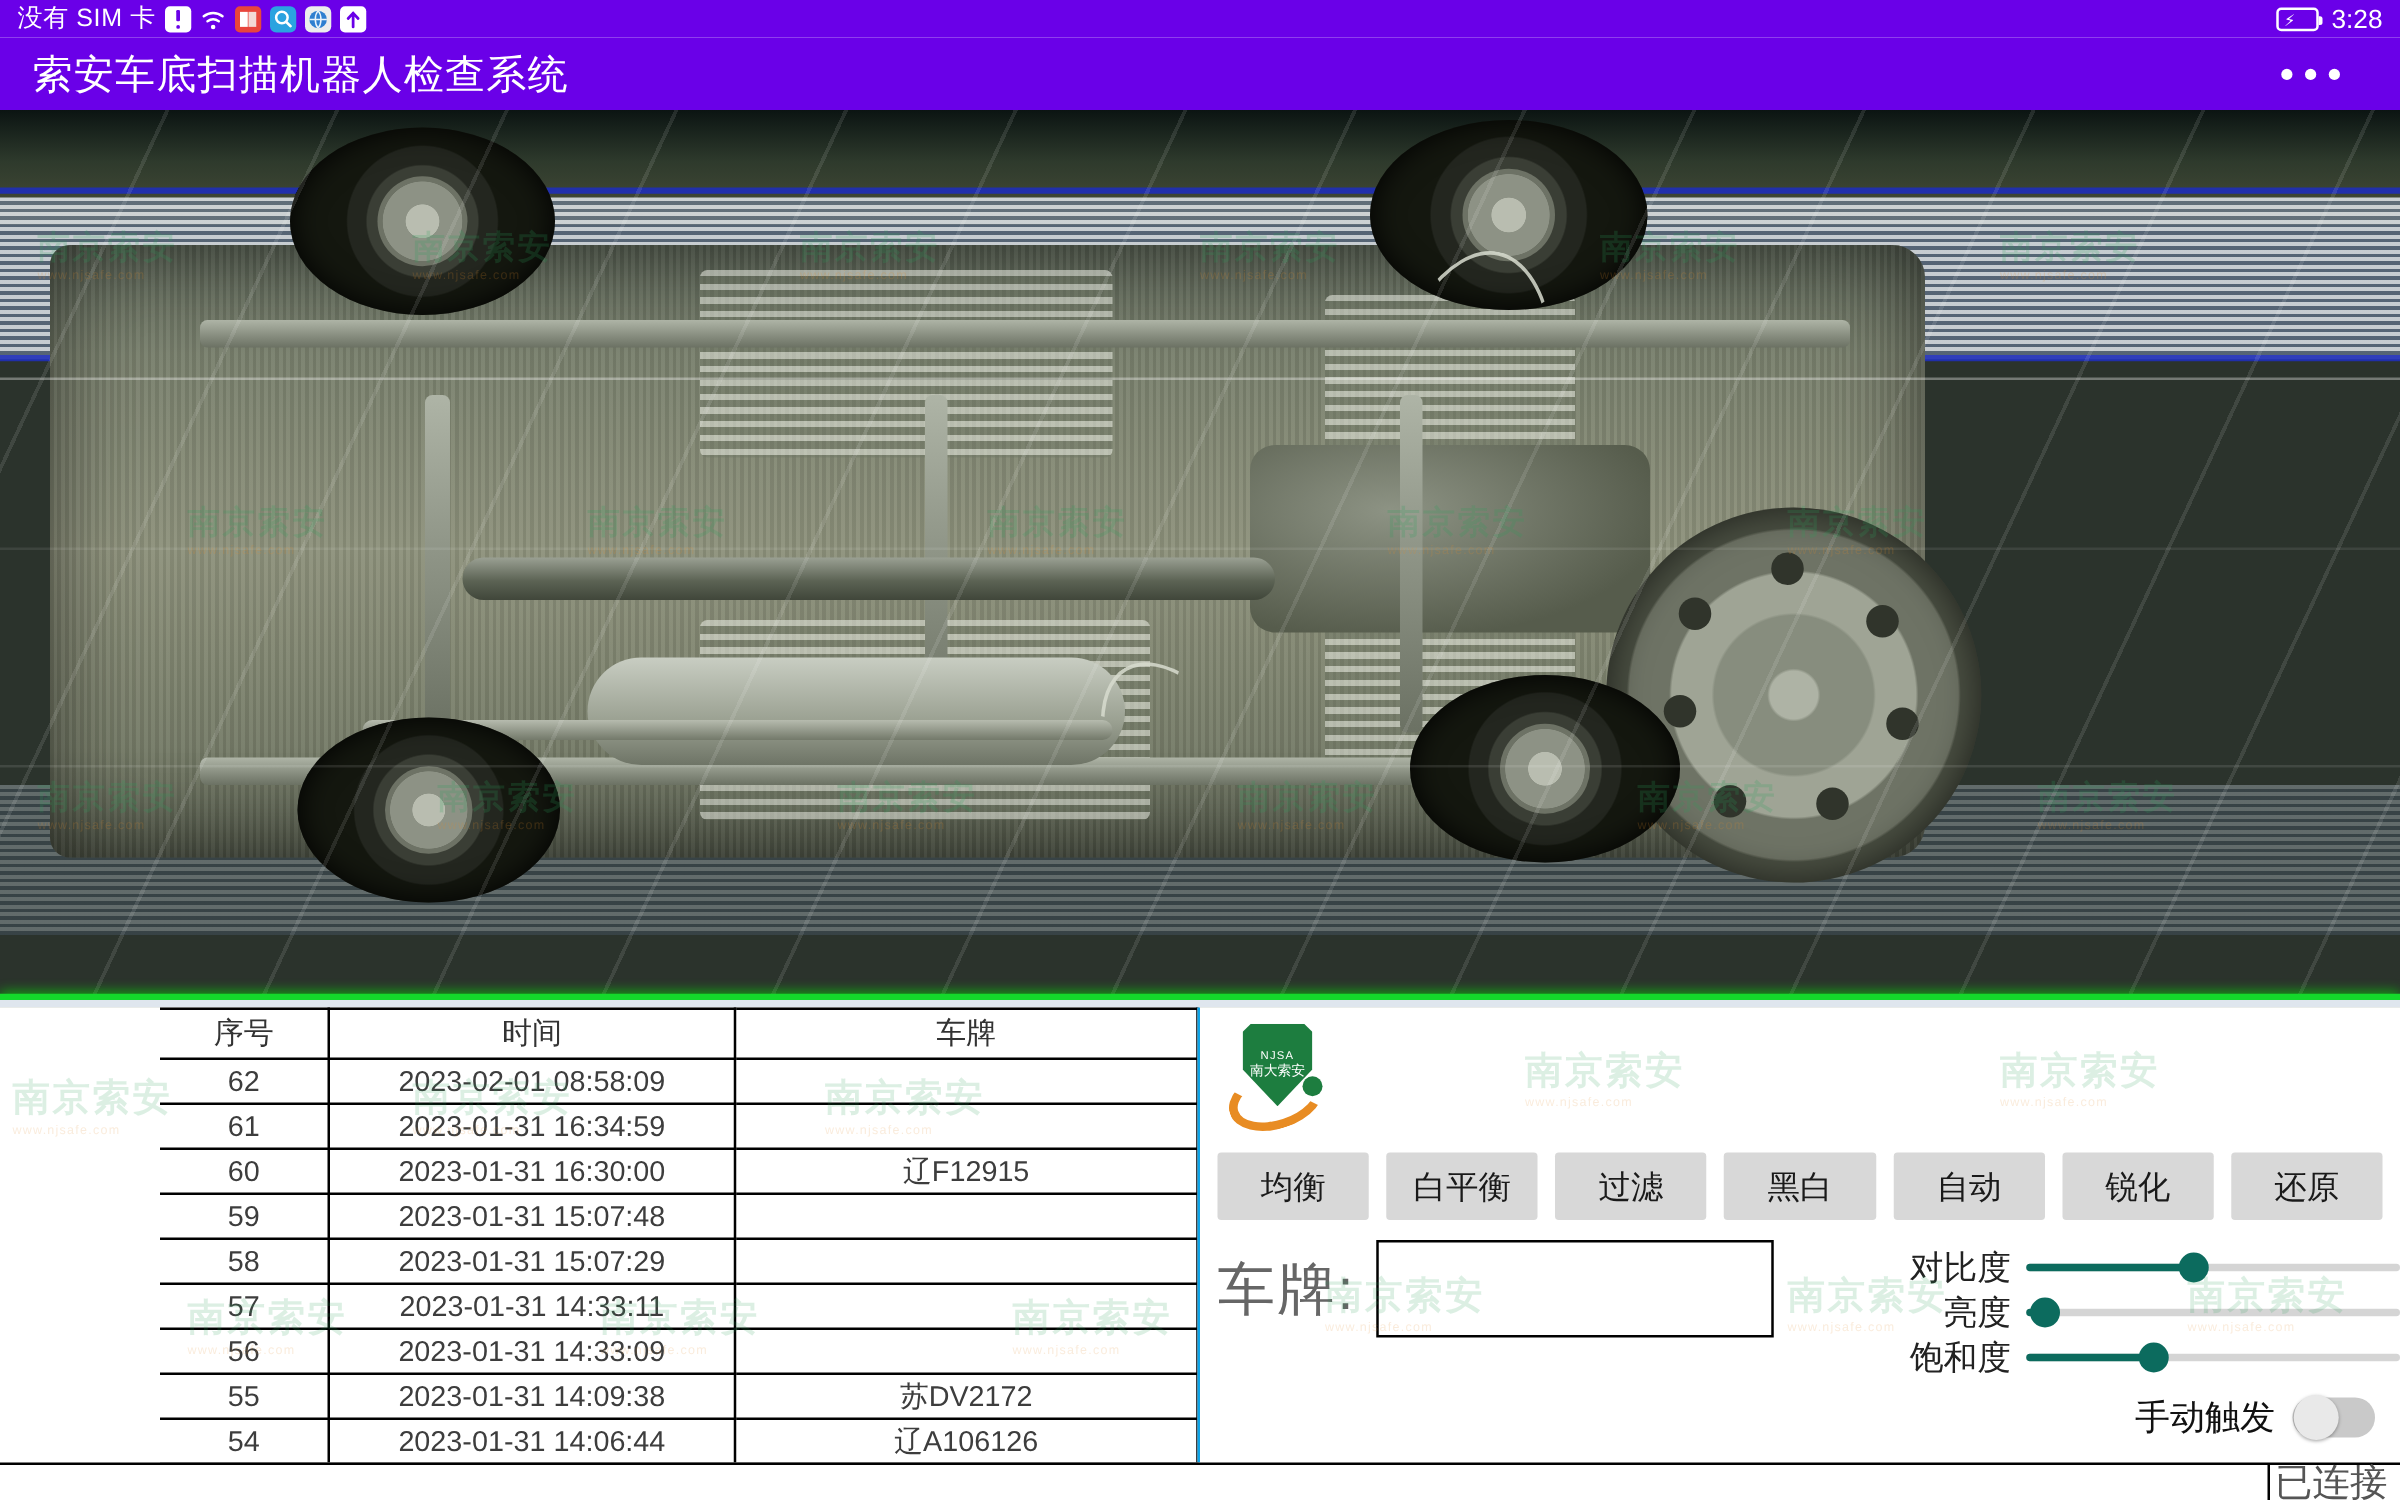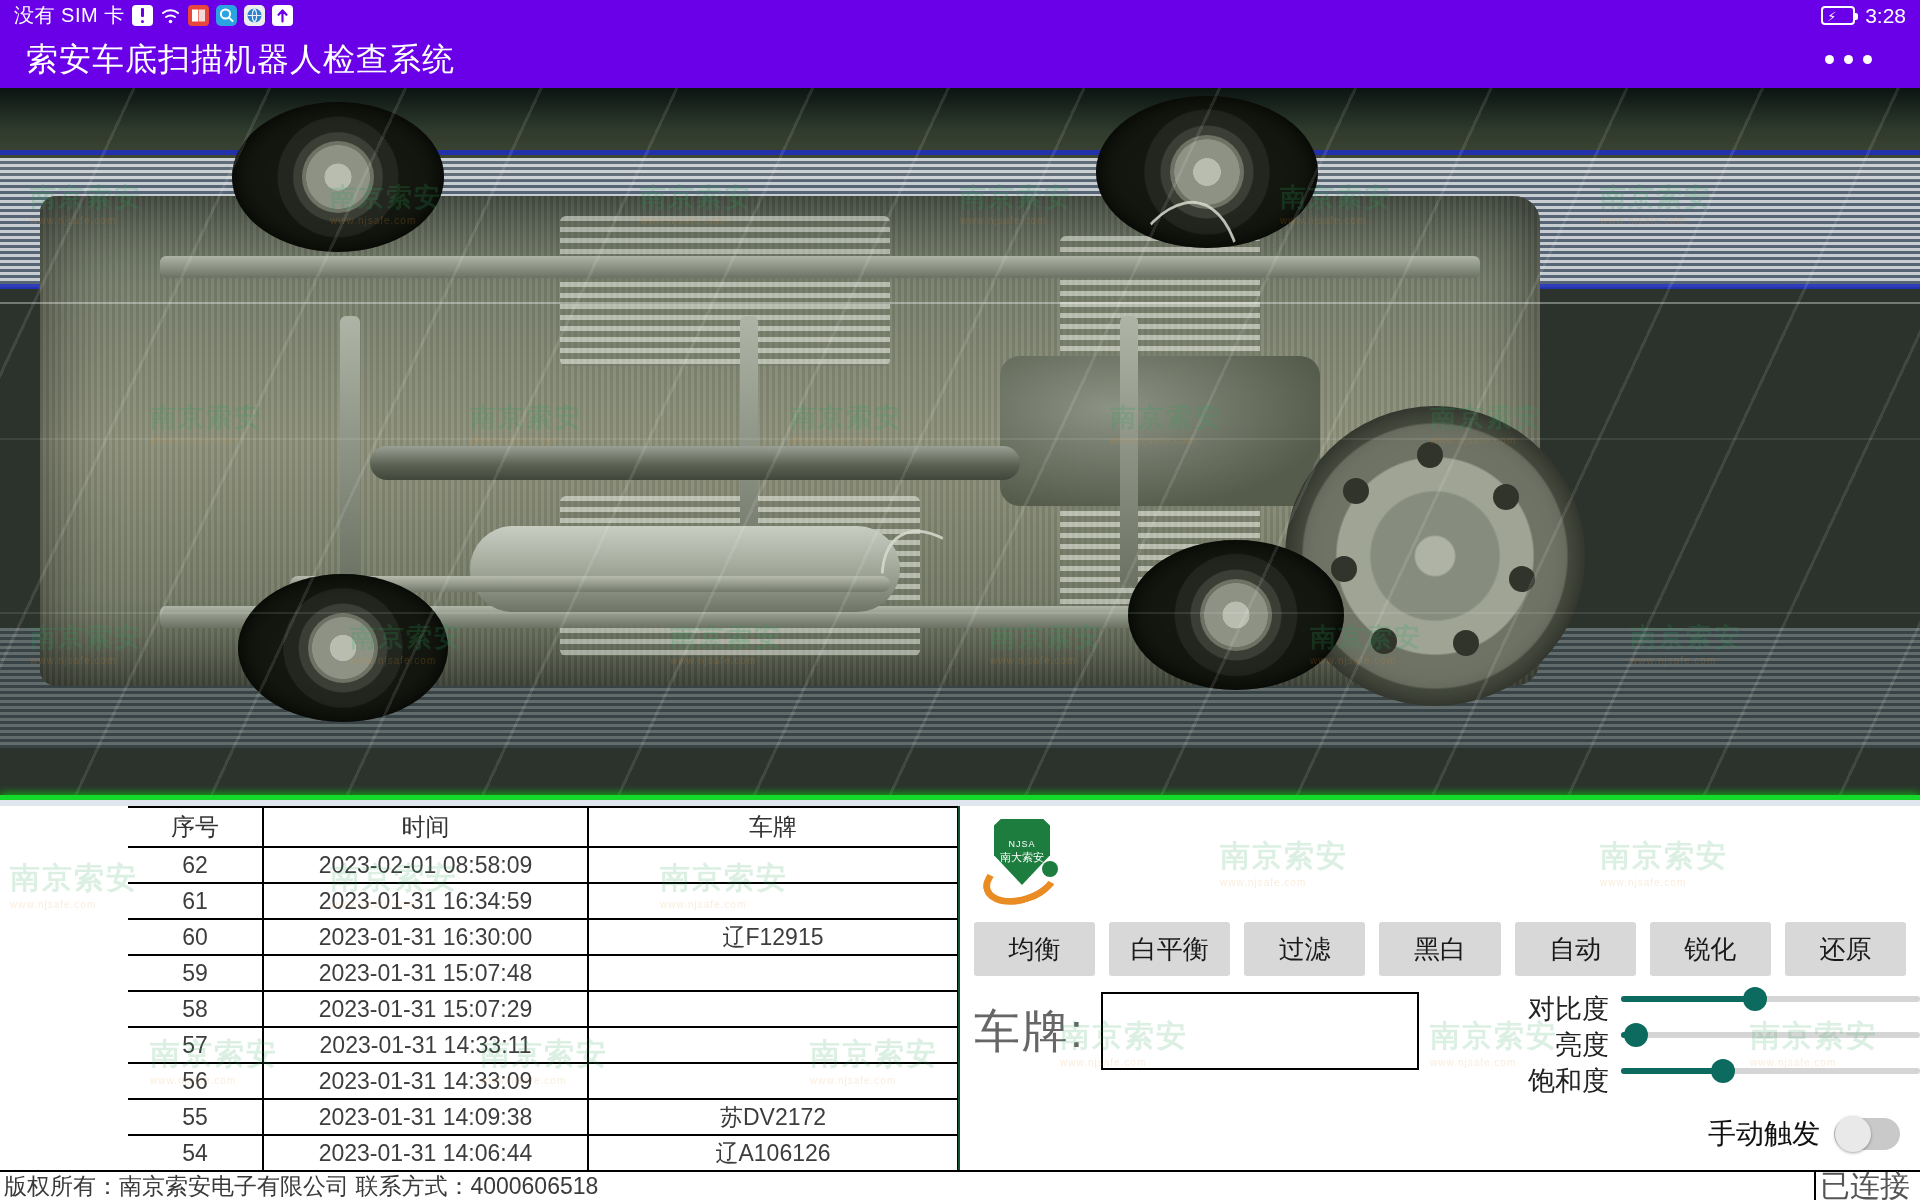--- a/index.html
+++ b/index.html
@@ -210,21 +210,21 @@
     height:36px; text-align:center; vertical-align:middle;
     font-size:23px; color:#3d3d3d; font-weight:400; line-height:1;
     padding:0 4px; background:transparent;
   }
   table.records th{ font-size:24px; color:#333; height:40px; }
   table.records td.idx, table.records th.idx{ border-left:none; }
   table.records td.plate, table.records th.plate{ border-right:2px solid #000; }
   table.records td.pad, table.records th.pad{ border:none; }
 
   
-  .panel{ width:962px; height:364px; position:relative; background:#fff; border-left:2px solid #14532d; }
+  .panel{ width:962px; height:364px; position:relative; background:#fff; border-left:2px solid #0ea5e9; }
 
   .brand{
     height:112px; display:flex; align-items:center; padding-left:22px; gap:14px;
   }
   .shield{ position:relative; width:78px; height:90px; flex:0 0 auto; }
   .shield .badge{
     position:absolute; left:12px; top:2px; width:56px; height:66px;
     background:#1d7d3f;
     clip-path: polygon(12% 0%,88% 0%,100% 10%,100% 55%,50% 100%,0% 55%,0% 10%);
     display:flex; flex-direction:column; align-items:center; justify-content:center;
@@ -263,21 +263,21 @@
   }
   .plate-btns{ display:flex; gap:14px; margin-top:12px; }
   .sbtn{
     height:46px; background:#d8d8d8; border:none; border-radius:3px; cursor:pointer;
     font-size:26px; color:#1a1a1a; padding:0 18px; font-family:inherit;
     display:flex; align-items:center; justify-content:center;
   }
 
   
   .sliders{ width:420px; margin-left:8px; padding-top:4px; }
-  .srow{ display:flex; gap:12px; height:36px; }
+  .srow{ display:flex; align-items:center; gap:12px; height:36px; }
   .slabel{ width:108px; text-align:right; font-size:27px; color:#222; line-height:1; }
   .track{ position:relative; flex:1 1 auto; height:6px; background:#d5d5d5; border-radius:3px; }
   .track .fill{ position:absolute; left:0; top:0; height:6px; background:#0c6b5e; border-radius:3px; }
   .track .knob{
     position:absolute; top:50%; transform:translate(-50%,-50%);
     width:24px; height:24px; border-radius:50%; background:#0c6b5e;
   }
 
   .trigger-row{ display:flex; align-items:center; justify-content:flex-end;
                 gap:14px; margin-top:14px; padding-right:20px; }
@@ -594,17 +594,16 @@
         <div class="wm" style="left:260px; top:30px;">南京索安<small>www.njsafe.com</small></div>
         <div class="wm" style="left:640px; top:30px;">南京索安<small>www.njsafe.com</small></div>
         <div class="wm" style="left:100px; top:210px;">南京索安<small>www.njsafe.com</small></div>
         <div class="wm" style="left:470px; top:210px;">南京索安<small>www.njsafe.com</small></div>
         <div class="wm" style="left:790px; top:210px;">南京索安<small>www.njsafe.com</small></div>
       </div>
     </div>
   </div>
 
   <div class="footer">
-    <span class="copyright">版权所有：南京索安电子有限公司  联系方式：4000606518</span>
     <span class="conn">已连接</span>
   </div>
 
 </div>
 
 </body></html>

